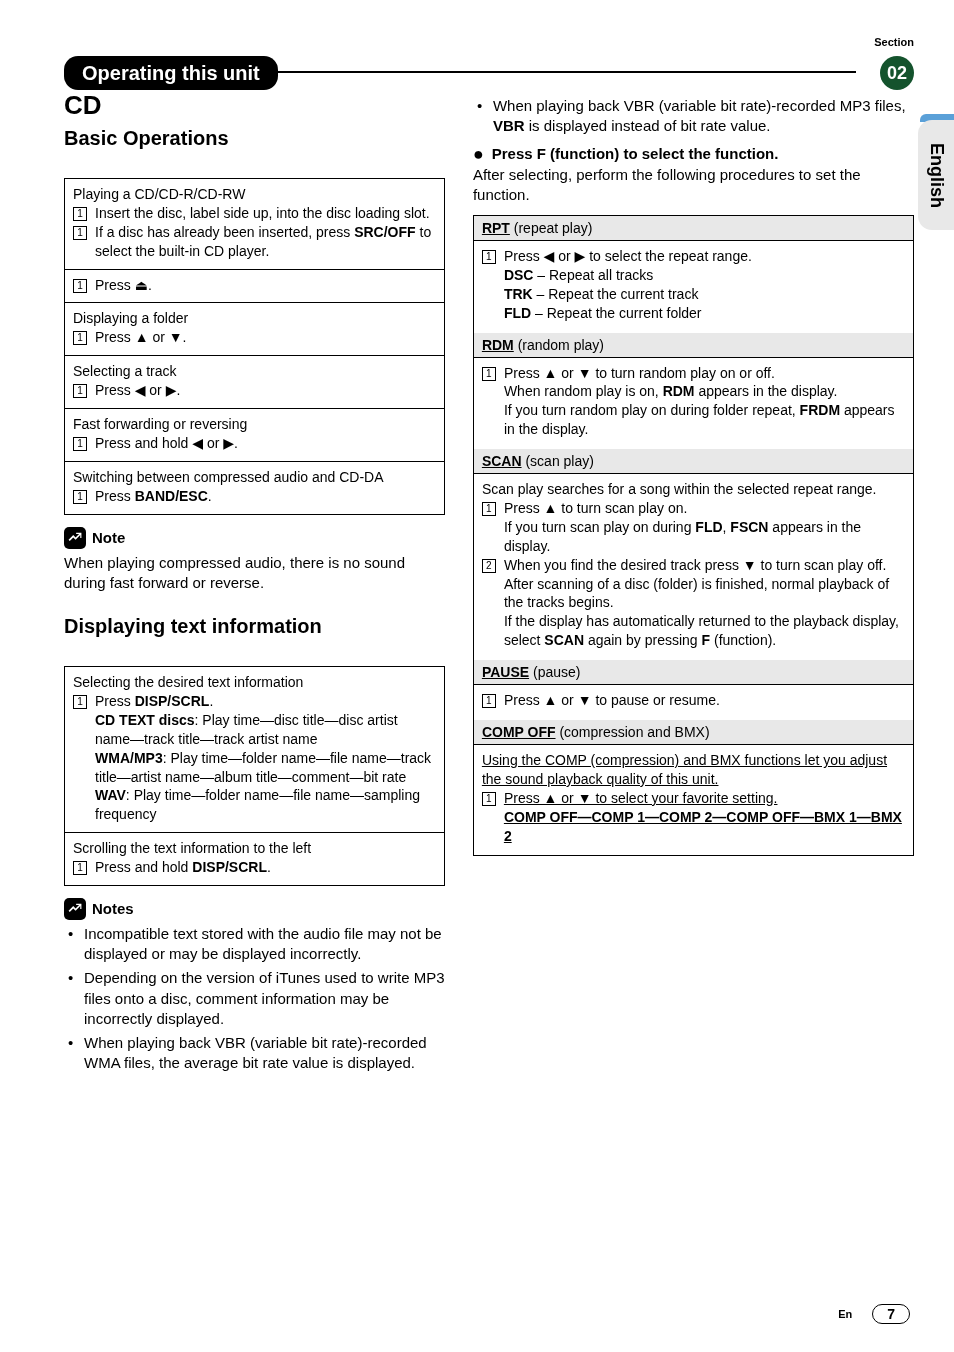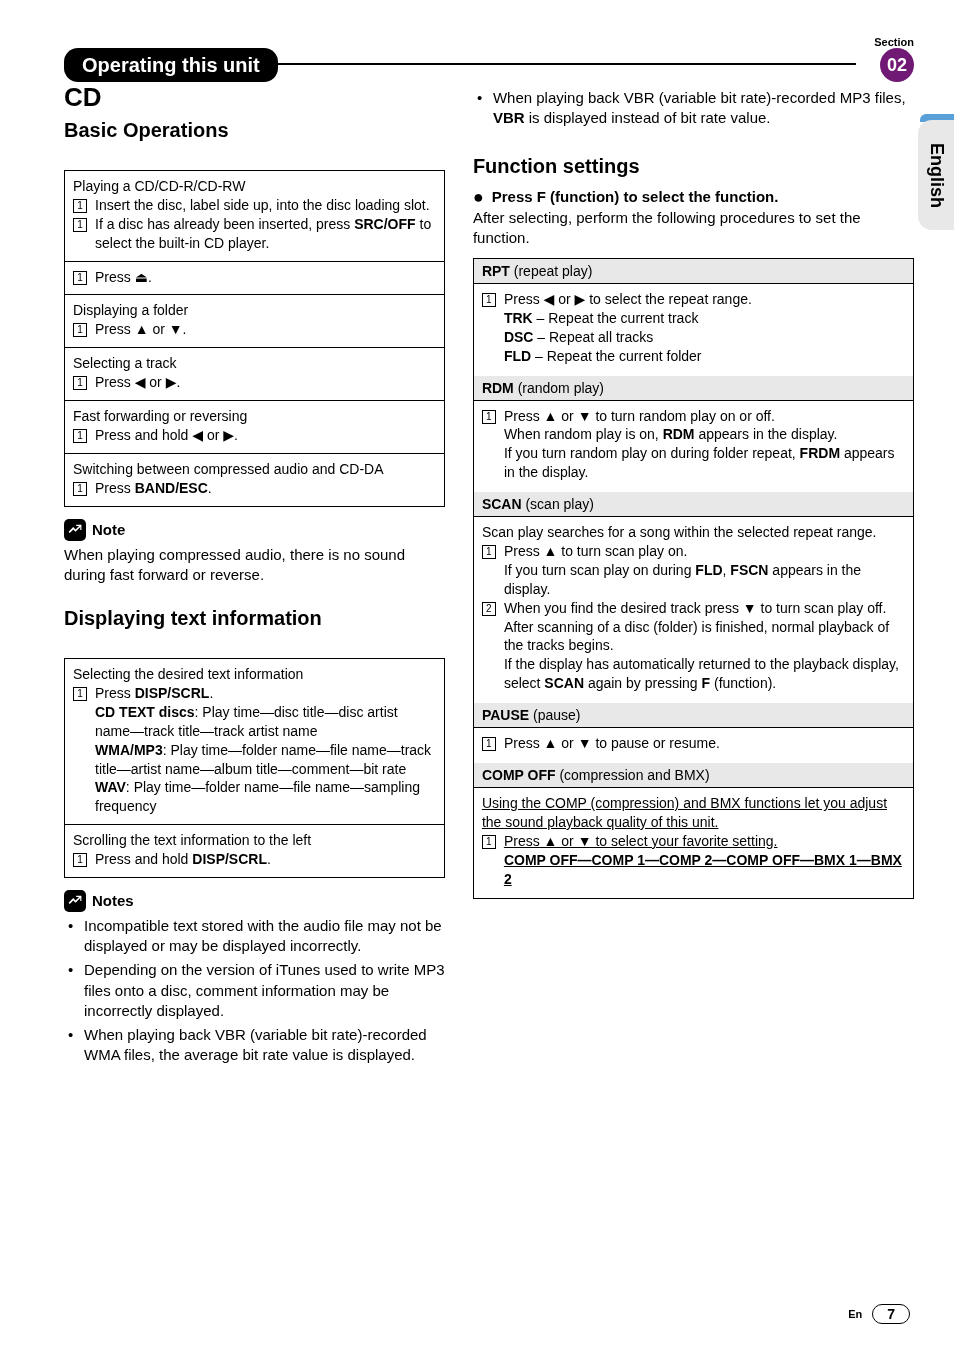--- a/index.html
+++ b/index.html
@@ -3,21 +3,21 @@
 <meta charset="utf-8">
 <style>
   * { box-sizing: border-box; margin: 0; padding: 0; }
   html, body { width: 954px; height: 1352px; background: #fff; font-family: Arial, Helvetica, sans-serif; color: #000; }
   .page { position: relative; width: 954px; height: 1352px; padding: 36px 40px 30px 64px; }
   .header-tab { background: #000; color: #fff; border-radius: 14px; padding: 4px 18px 4px 18px; font-weight: bold; font-size: 20px; display:flex; align-items:center; height:34px; }
   .header-wrap { display:flex; align-items:flex-end; width:100%;}
   .header-left { display:flex; align-items:flex-start; flex:1; }
   .section-col { display:flex; flex-direction:column; align-items:flex-end; margin-left:12px;}
   .section-label { font-size:11px; font-weight:bold; }
-  .section-badge { background:#701a75; color:#fff; border-radius:50%; width:34px; height:34px; display:flex; align-items:center; justify-content:center; font-weight:bold; font-size:18px; margin-top:0;}
+  .section-badge { background:#14532d; color:#fff; border-radius:50%; width:34px; height:34px; display:flex; align-items:center; justify-content:center; font-weight:bold; font-size:18px; margin-top:8px;}
   .side-tab { position:absolute; right:0; top:120px; width:36px; height:110px; background:#e8e8e8; border-top-left-radius:14px; border-bottom-left-radius:14px; display:flex; align-items:center; justify-content:center;}
   .side-tab-text { transform: rotate(90deg); font-weight:bold; font-size:18px; white-space:nowrap;}
   .side-tab-accent { position:absolute; right:0; top:114px; width:34px; height:8px; background:#5aa0d8; border-top-left-radius:6px;}
   .columns { display:flex; gap:28px; }
   .col { width: 392px; }
   h1.cd { font-size:26px; font-weight:bold; margin-bottom:6px;}
   h2.sub { font-size:20px; font-weight:900; margin-bottom:10px; margin-top:4px;}
   .framed { border:1px solid #000;margin-top:28px; }
   .block { padding:6px 8px 8px 8px; font-size:14px; line-height:1.35; }
   .sep { border-top:1px solid #000; }
@@ -26,24 +26,24 @@
   .note-icon { width:22px; height:22px; background:#000; border-radius:5px; display:flex; align-items:center; justify-content:center;}
   .note-icon svg { width:14px; height:14px; }
   .note-label { font-weight:bold; font-size:15px;}
   p.body { font-size:15px; line-height:1.35; margin-bottom:4px;}
   ul.bul { list-style:none; padding-left:0; margin-top:4px;}
   ul.bul li { font-size:15px; line-height:1.35; padding-left:20px; position:relative; margin-bottom:4px;}
   ul.bul li::before { content:"•"; position:absolute; left:4px; top:0; font-size:15px;}
   .fn-head { font-size:15px; font-weight:bold; margin:8px 0 2px 0; display:flex; align-items:flex-start;}
   .fn-head-dot { font-size:18px; margin-right:8px; line-height:1;}
   .greybar { background:#e8e8e8; padding:4px 8px; font-size:14px; border:1px solid #000;}
-  .greybar b { font-weight:bold;}
+  .greybar b { font-weight:bold;text-decoration:underline;}
   .fn-body { padding:6px 8px 10px 8px; font-size:14px; line-height:1.35; border-left:1px solid #000; border-right:1px solid #000;}
   .fn-body:last-of-type { border-bottom:1px solid #000;}
-  .footer { position:absolute; bottom:28px; right:44px; display:flex; align-items:center; gap:10px;}
+  .footer { position:absolute; bottom:28px; right:44px; display:flex; align-items:center; gap:20px;}
   .footer-en { font-size:11px; font-weight:bold;}
   .footer-pg { border:1.5px solid #000; border-radius:12px; padding:1px 14px; font-weight:bold; font-size:14px;}
   .indent { padding-left:22px; display:block;}
   .step { display:flex; }
   .step-num { flex:0 0 22px;}
   .step-txt { flex:1;}
   b { font-weight:bold;}
 </style>
 </head>
 <body>
@@ -164,36 +164,35 @@
         <li>Depending on the version of iTunes used to write MP3 files onto a disc, comment information may be incorrectly displayed.</li>
         <li>When playing back VBR (variable bit rate)-recorded WMA files, the average bit rate value is displayed.</li>
       </ul>
     </div>
 
     <div class="col" style="width:454px;">
       <ul class="bul" style="margin-top:6px;">
         <li><span>When playing back VBR (variable bit rate)-recorded MP3 files, </span><b>VBR</b><span> is displayed instead of bit rate value.</span></li>
       </ul>
 
-      <h2 class="sub" style="margin-top:26px;">Function settings</h2>
       <div class="fn-head">
           <span class="fn-head-dot">●</span>
           <span>Press F (function) to select the function.</span>
         </div>
       <p class="body">After selecting, perform the following procedures to set the function.</p>
 
       <div style="margin-top:10px;">
         <div class="greybar"><b>RPT</b><span> (repeat play)</span></div>
         <div class="fn-body">
           <div class="step">
               <span class="step-num"><span class="numbox">1</span></span>
               <span class="step-txt">Press ◀ or ▶ to select the repeat range.</span>
             </div>
+          <span class="indent"><b>DSC</b><span> – Repeat all tracks</span></span>
           <span class="indent"><b>TRK</b><span> – Repeat the current track</span></span>
-          <span class="indent"><b>DSC</b><span> – Repeat all tracks</span></span>
           <span class="indent"><b>FLD</b><span> – Repeat the current folder</span></span>
         </div>
 
         <div class="greybar" style="border-top:none;"><b>RDM</b><span> (random play)</span></div>
         <div class="fn-body">
           <div class="step">
               <span class="step-num"><span class="numbox">1</span></span>
               <span class="step-txt">Press ▲ or ▼ to turn random play on or off.</span>
             </div>
           <span class="indent"><span>When random play is on, </span><b>RDM</b><span> appears in the display.</span></span>

